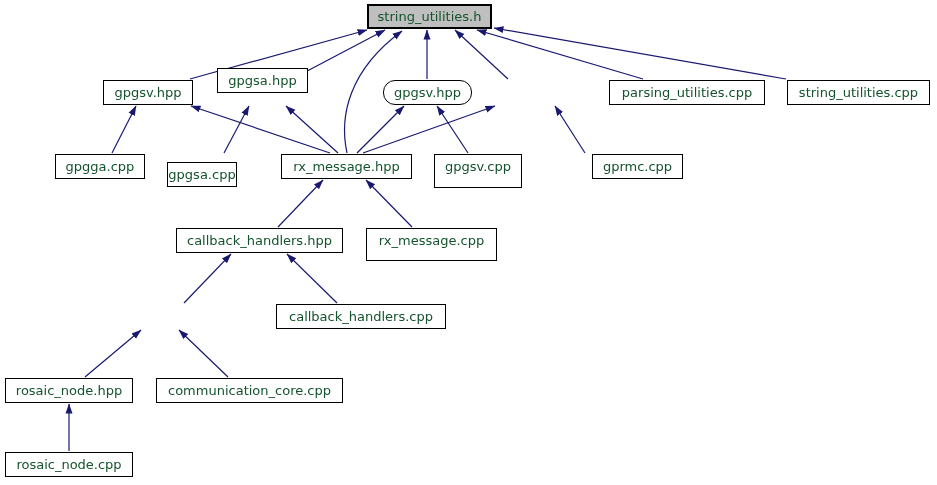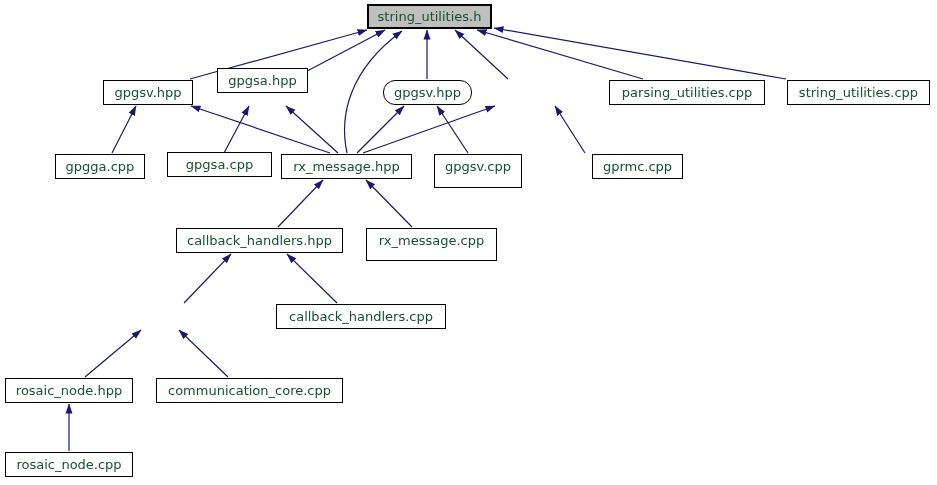--- a/index.html
+++ b/index.html
@@ -72,21 +72,21 @@
       <path d="M 228 377 L 179 330" fill="none" stroke="#191970" stroke-width="1.2" marker-end="url(#arrowhead)"></path>
       <path d="M 69 451 L 69 404" fill="none" stroke="#191970" stroke-width="1.2" marker-end="url(#arrowhead)"></path>
     </svg>
     <div class="node highlighted" style="left: 367px; top: 4px; width: 125px; height: 25px; line-height: 21px; border-color: rgb(0, 0, 0); background: rgb(191, 191, 191);">string_utilities.h</div>
     <div class="node" style="left: 103px; top: 80px; width: 90px; height: 25px; line-height: 23px; border-color: rgb(0, 0, 0);">gpgsv.hpp</div>
     <div class="node" style="left: 217px; top: 68px; width: 91px; height: 25px; line-height: 23px; border-color: rgb(0, 0, 0);">gpgsa.hpp</div>
     <div class="node" style="left: 383px; top: 80px; width: 89px; height: 25px; line-height: 23px; border-color: rgb(0, 0, 0); border-radius: 12px;">gpgsv.hpp</div>
     <div class="node" style="left: 609px; top: 80px; width: 156px; height: 25px; line-height: 23px; border-color: rgb(0, 0, 0);">parsing_utilities.cpp</div>
     <div class="node" style="left: 787px; top: 80px; width: 143px; height: 25px; line-height: 23px; border-color: rgb(0, 0, 0);">string_utilities.cpp</div>
     <div class="node" style="left: 55px; top: 154px; width: 90px; height: 25px; line-height: 23px; border-color: rgb(0, 0, 0);">gpgga.cpp</div>
-    <div class="node" style="left: 167px; top: 152px; width: 105px; height: 25px; line-height: 23px; border-color: rgb(0, 0, 0);">gpgsa.cpp</div>
+    <div class="node" style="left: 167px; top: 162px; width: 70px; height: 25px; line-height: 23px; border-color: rgb(0, 0, 0);">gpgsa.cpp</div>
     <div class="node" style="left: 281px; top: 154px; width: 131px; height: 25px; line-height: 23px; border-color: rgb(0, 0, 0);">rx_message.hpp</div>
     <div class="node" style="left: 434px; top: 154px; width: 88px; height: 34px; line-height: 23px; border-color: rgb(0, 0, 0);">gpgsv.cpp</div>
     <div class="node" style="left: 547px; top: 154px; width: 91px; height: 25px; line-height: 23px; border-color: rgb(0, 0, 0); margin-left: 45px;">gprmc.cpp</div>
     <div class="node" style="left: 176px; top: 228px; width: 167px; height: 25px; line-height: 23px; border-color: rgb(0, 0, 0);">callback_handlers.hpp</div>
     <div class="node" style="left: 366px; top: 228px; width: 131px; height: 33px; line-height: 23px; border-color: rgb(0, 0, 0);">rx_message.cpp</div>
     <div class="node" style="left: 276px; top: 304px; width: 170px; height: 25px; line-height: 23px; border-color: rgb(0, 0, 0);">callback_handlers.cpp</div>
     <div class="node" style="left: 5px; top: 378px; width: 128px; height: 25px; line-height: 23px; border-color: rgb(0, 0, 0);">rosaic_node.hpp</div>
     <div class="node" style="left: 156px; top: 378px; width: 187px; height: 25px; line-height: 23px; border-color: rgb(0, 0, 0);">communication_core.cpp</div>
     <div class="node" style="left: 5px; top: 452px; width: 128px; height: 25px; line-height: 23px; border-color: rgb(0, 0, 0);">rosaic_node.cpp</div>
   </div>

